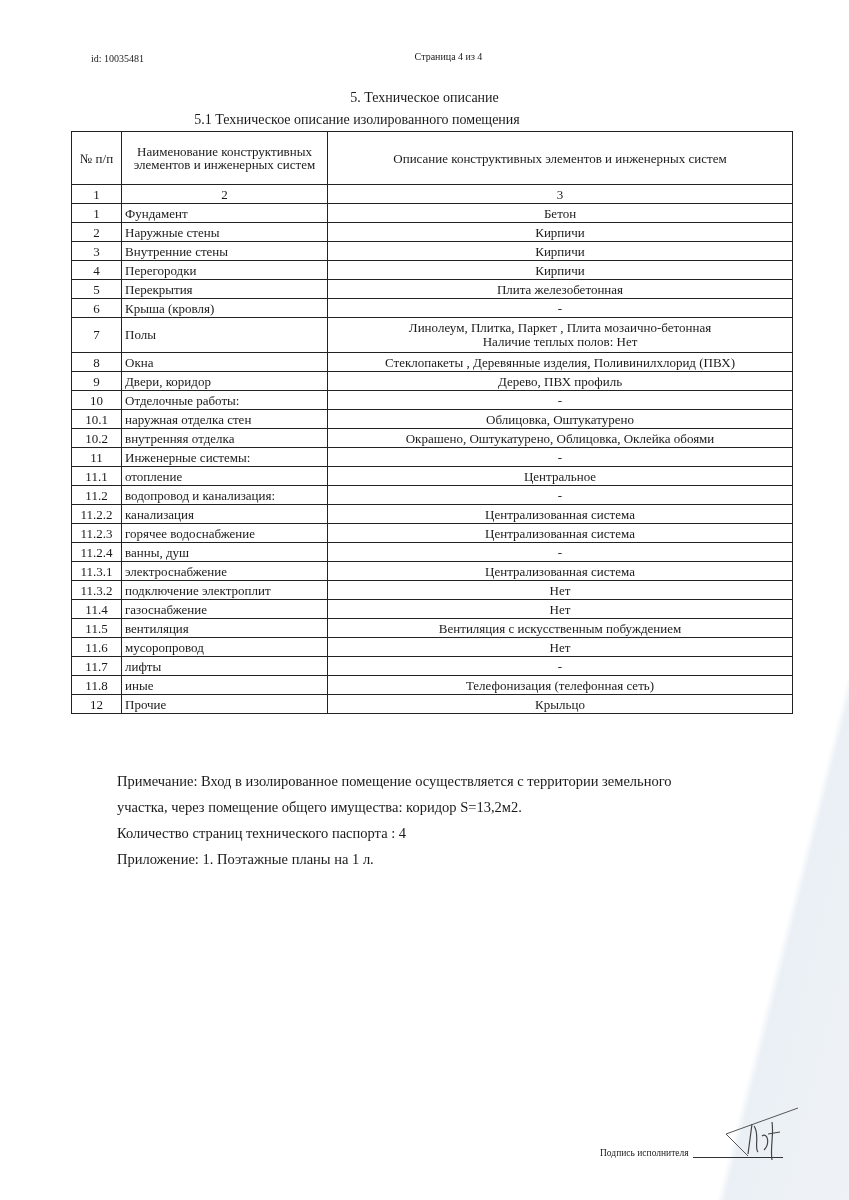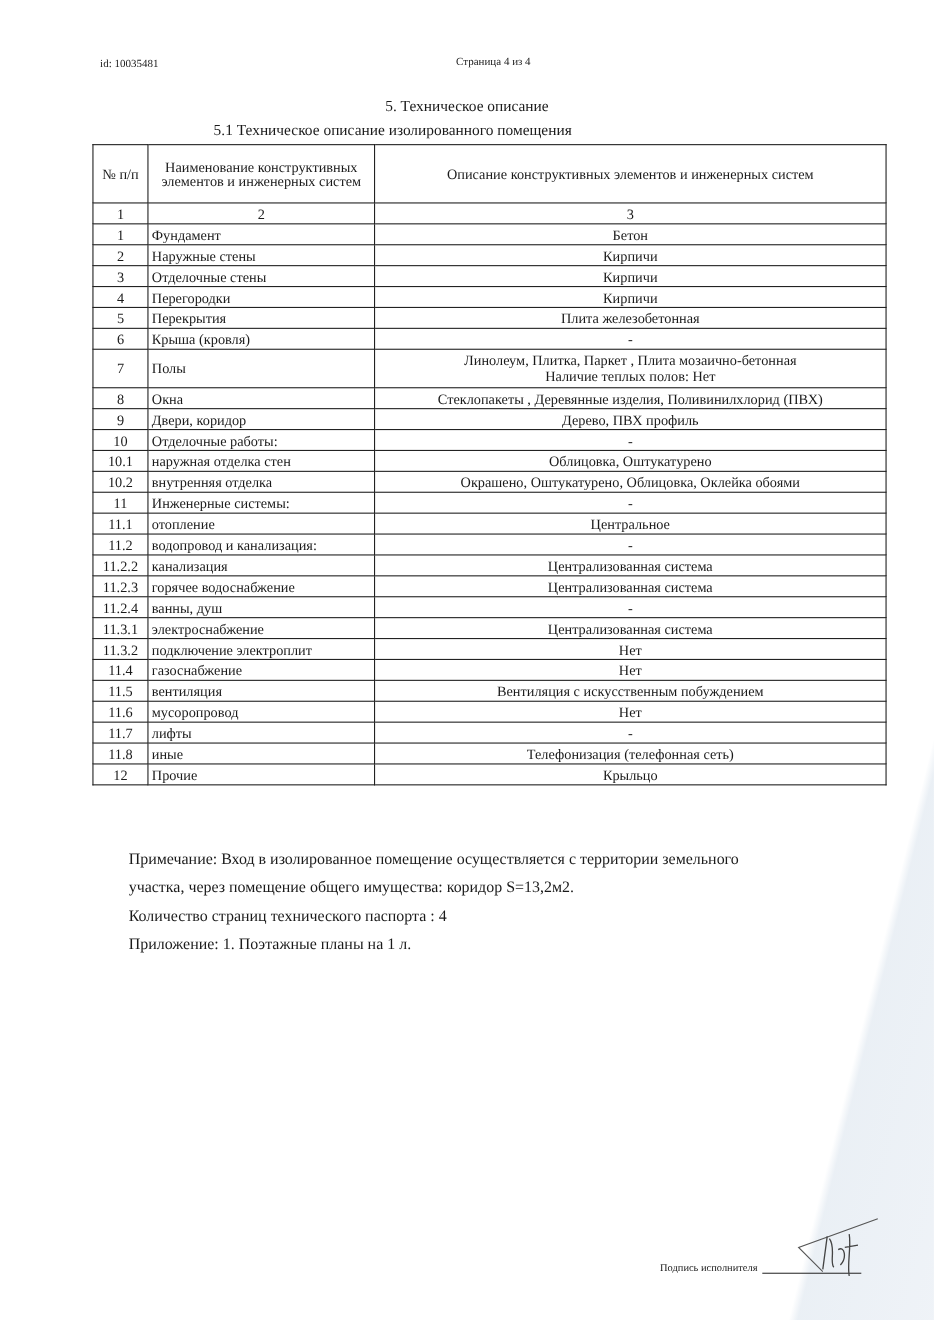--- a/index.html
+++ b/index.html
@@ -13,21 +13,21 @@
       position: absolute; top: 0; right: 0; width: 849px; height: 1200px;
       background: linear-gradient(104deg, rgba(255,255,255,0) 88.5%, rgba(232,238,244,0.9) 89.2%, rgba(238,242,247,0.95) 100%);
       pointer-events: none;
     }
     .hdr-id { position: absolute; left: 91px; top: 53px; font-size: 10px; }
     .hdr-page { position: absolute; left: 0; width: 849px; top: 51px; text-align: center; font-size: 10px; padding-left: 24px; }
     .title1 { position: absolute; left: 0; width: 849px; top: 90px; text-align: center; font-size: 14px; }
     .title2 { position: absolute; left: 0; width: 714px; top: 112px; text-align: center; font-size: 14px; }
 
     table.spec {
-      position: absolute; left: 84px; top: 131px; width: 721px;
+      position: absolute; left: 71px; top: 131px; width: 721px;
       border-collapse: collapse; font-size: 13px; table-layout: fixed;
     }
     table.spec td, table.spec th {
       border: 1px solid #222; padding: 0 3px; line-height: 17px; height: 18px; font-weight: normal;
     }
     table.spec col.c1 { width: 50px; }
     table.spec col.c2 { width: 206px; }
     table.spec col.c3 { width: 465px; }
     table.spec th { height: 52px; line-height: 13px; }
     table.spec th.h1 { font-size: 13px; }
@@ -80,21 +80,21 @@
         <td class="name">Фундамент</td>
         <td class="desc">Бетон</td>
       </tr>
       <tr>
         <td class="num">2</td>
         <td class="name">Наружные стены</td>
         <td class="desc">Кирпичи</td>
       </tr>
       <tr>
         <td class="num">3</td>
-        <td class="name">Отделочные стены</td>
+        <td class="name">Внутренние стены</td>
         <td class="desc">Кирпичи</td>
       </tr>
       <tr>
         <td class="num">4</td>
         <td class="name">Перегородки</td>
         <td class="desc">Кирпичи</td>
       </tr>
       <tr>
         <td class="num">5</td>
         <td class="name">Перекрытия</td>

